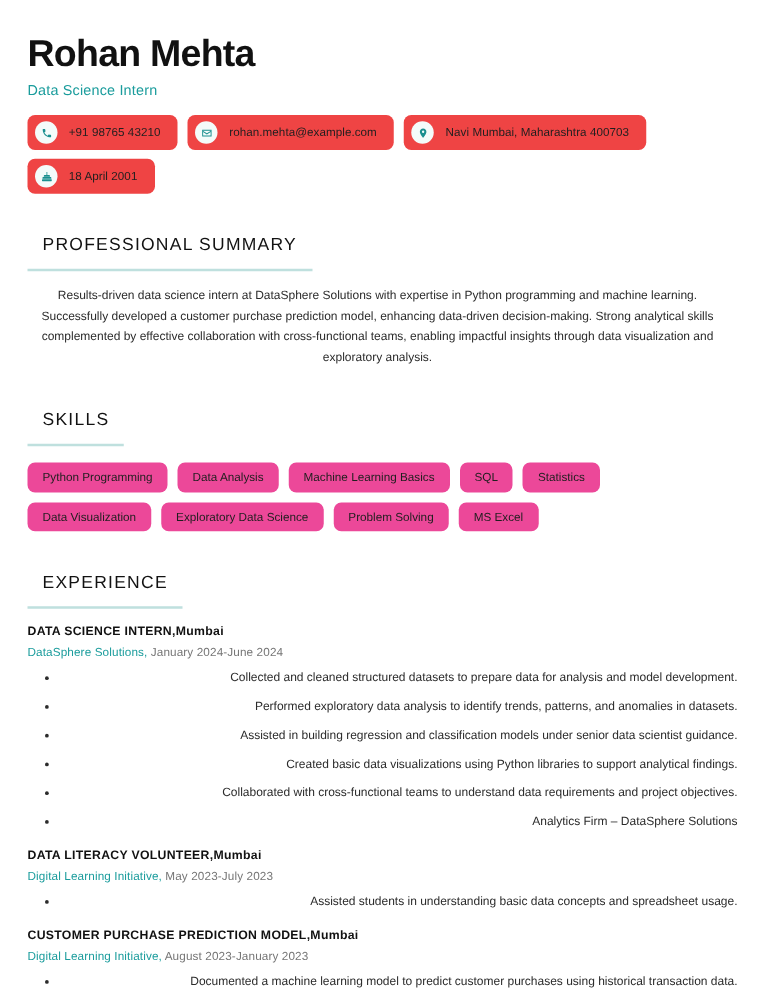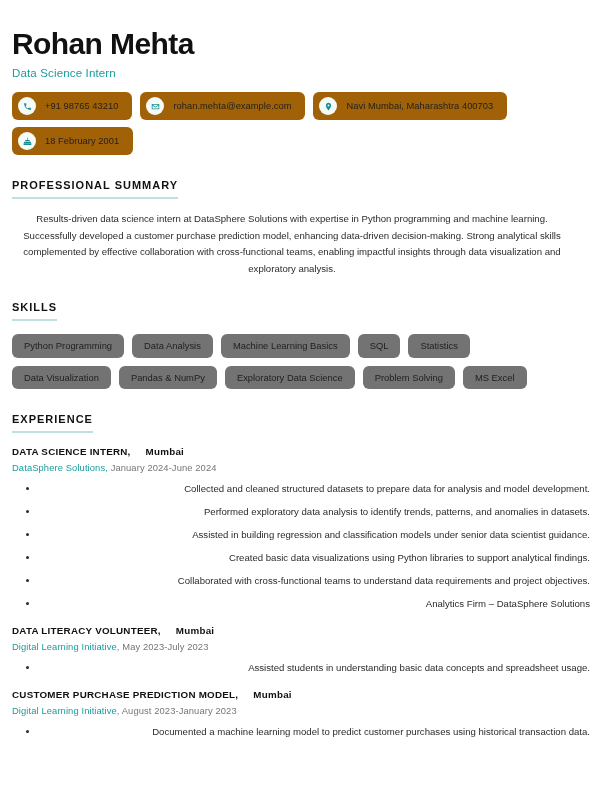--- a/index.html
+++ b/index.html
@@ -12,21 +12,21 @@
     height: 792px;
     background: #ffffff;
     font-family: "Liberation Sans", sans-serif;
     color: #1a1a1a;
     overflow: hidden;
   }
 
   .page {
     width: 612px;
     height: 792px;
-    padding: 24px 22px 0 12px;
+    padding: 24px 22px 0 22px;
     position: relative;
   }
 
   
   .name {
     font-size: 30px;
     font-weight: 700;
     letter-spacing: -0.6px;
     color: #111111;
     line-height: 1.08;
@@ -45,21 +45,21 @@
   }
   .contact-row {
     display: flex;
     flex-wrap: wrap;
     gap: 8px;
     margin-bottom: 7px;
   }
   .contact-badge {
     display: inline-flex;
     align-items: center;
-    background: #a16207;
+    background: #ef4444;
     border-radius: 6px;
     height: 28px;
     padding: 0 14px 0 6px;
   }
   .badge-icon {
     width: 18px;
     height: 18px;
     border-radius: 50%;
     background: #f4fbfa;
     display: inline-flex;
@@ -75,25 +75,25 @@
     letter-spacing: 0.05px;
     white-space: nowrap;
   }
 
   
   .section { margin-top: 20px; }
   .section-head {
     display: inline-block;
   }
   .section-title {
-    font-size: 11px;
-    font-weight: 700;
+    font-size: 14px;
+    font-weight: 400;
     letter-spacing: 1.0px;
     color: #121212;
-    margin: 0;
+    margin: 12px;
     white-space: nowrap;
   }
   .section-rule {
     height: 2px;
     background: #bfe0de;
     margin-top: 6px;
     width: 100%;
   }
 
   .summary-text {
@@ -107,40 +107,40 @@
 
   
   .skills-wrap {
     display: flex;
     flex-wrap: wrap;
     gap: 8px;
     margin-top: 13px;
     max-width: 560px;
   }
   .skill-tag {
-    background: #737373;
+    background: #ec4899;
     border-radius: 6px;
     padding: 7px 12px;
     font-size: 9.4px;
     color: #1f1f1f;
     line-height: 1;
     white-space: nowrap;
   }
 
   
   .exp-item { margin-top: 14px; }
   .exp-item:first-of-type { margin-top: 13px; }
   .exp-role {
     font-size: 9.8px;
     font-weight: 700;
     color: #111111;
     letter-spacing: 0.25px;
     margin: 0;
   }
-  .exp-role .loc { margin-left: 15px; text-align: center; }
+  .exp-role .loc { margin-left: 0; text-align: center; }
   .exp-meta {
     font-size: 9.4px;
     margin-top: 5px;
     letter-spacing: 0.1px;
   }
   .exp-company { color: #1a9c9c; }
   .exp-dates { color: #767676; }
 
   .bullets {
     list-style: none;
@@ -213,21 +213,21 @@
         <div class="contact-badge">
           <span class="badge-icon">
             <svg width="9" height="9" viewBox="0 0 24 24" fill="#1a8f8f">
               <path d="M12 1.5c.8.9 1.4 1.7 1.4 2.4 0 .8-.6 1.4-1.4 1.4s-1.4-.6-1.4-1.4c0-.7.6-1.5 1.4-2.4z"></path>
               <rect x="11" y="5.6" width="2" height="2.2"></rect>
               <path d="M7.5 8h9c1.1 0 2 .9 2 2v1.6h-13V10c0-1.1.9-2 2-2z"></path>
               <path d="M4.5 12.4h15c1.1 0 2 .9 2 2V16h-19v-1.6c0-1.1.9-2 2-2z"></path>
               <path d="M2.6 16.8h18.8c.6 0 1 .5 1 1v2.4c0 .6-.4 1-1 1H2.6c-.6 0-1-.4-1-1v-2.4c0-.5.4-1 1-1z"></path>
             </svg>
           </span>
-          <span class="badge-text">18 February 2001</span>
+          <span class="badge-text">18 April 2001</span>
         </div>
       </div>
     </div>
   </div>
 
   <div class="section">
     <div class="section-head">
       <div class="section-title">PROFESSIONAL SUMMARY</div>
       <div class="section-rule"></div>
     </div>
@@ -239,21 +239,20 @@
       <div class="section-title">SKILLS</div>
       <div class="section-rule"></div>
     </div>
     <div class="skills-wrap" id="skills-list">
         <div class="skill-tag">Python Programming</div>
         <div class="skill-tag">Data Analysis</div>
         <div class="skill-tag">Machine Learning Basics</div>
         <div class="skill-tag">SQL</div>
         <div class="skill-tag">Statistics</div>
         <div class="skill-tag">Data Visualization</div>
-        <div class="skill-tag">Pandas &amp; NumPy</div>
         <div class="skill-tag">Exploratory Data Science</div>
         <div class="skill-tag">Problem Solving</div>
         <div class="skill-tag">MS Excel</div>
       </div>
   </div>
 
   <div class="section">
     <div class="section-head">
       <div class="section-title">EXPERIENCE</div>
       <div class="section-rule"></div>

